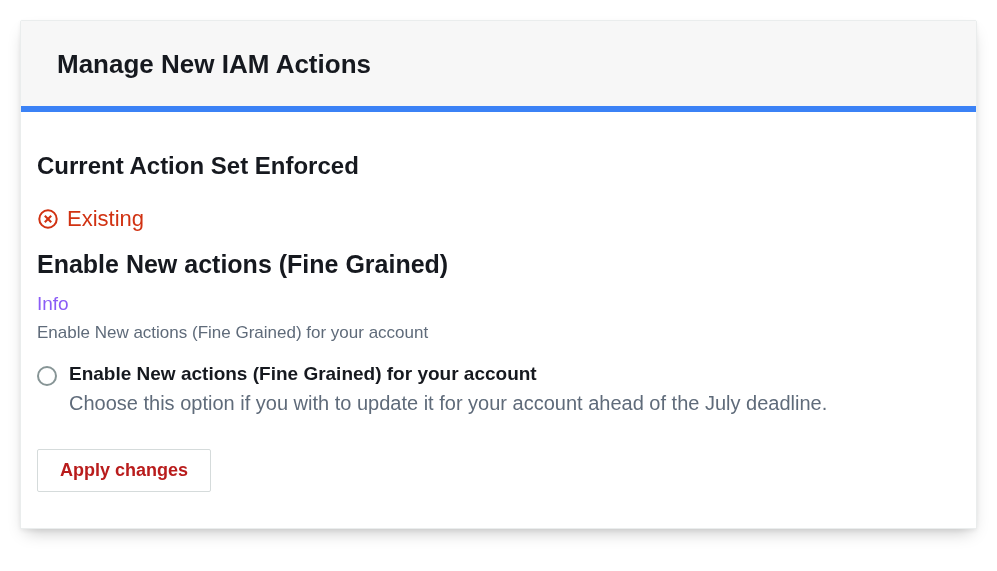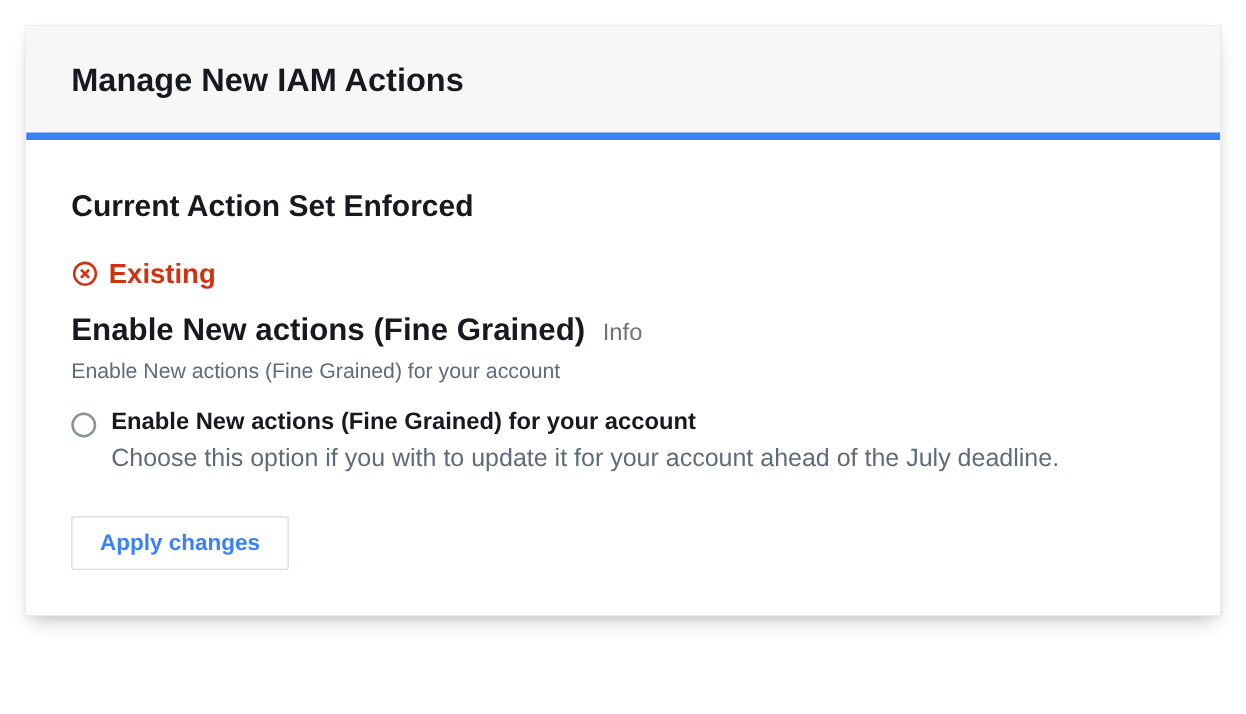--- a/index.html
+++ b/index.html
@@ -27,21 +27,21 @@
       border-bottom: 6px solid #3b82f6;
       padding: 28px 36px 26px 36px;
     }
     .card-header h1 {
       font-size: 26px;
       font-weight: 700;
       color: #16191f;
     }
     .card-body {
       background: #ffffff;
-      padding: 40px 36px 36px 36px;
+      padding: 40px 36px 36px 16px;
     }
     .section-title {
       font-size: 24px;
       font-weight: 600;
       color: #16191f;
       margin-bottom: 26px;
     }
     .status-row {
       display: flex;
       align-items: center;
@@ -53,36 +53,37 @@
       height: 22px;
       display: inline-flex;
       align-items: center;
       justify-content: center;
       color: #d13212;
       flex-shrink: 0;
     }
     .status-text {
       font-size: 22px;
       color: #d13212;
-      font-weight: 700;
+      font-weight: 400;
     }
     .field-title-row {
       display: flex;
       align-items: baseline;
       gap: 14px;
       margin-bottom: 8px;
+      flex-direction: column;
     }
     .field-title {
       font-size: 25px;
       font-weight: 600;
       color: #16191f;
     }
     .info-link {
       font-size: 19px;
-      color: #737373;
+      color: #8b5cf6;
       text-decoration: none;
       cursor: pointer;
       font-weight: 400;
     }
     .field-desc {
       font-size: 17px;
       color: #5f6b7a;
       margin-bottom: 20px;
     }
     .radio-row {
@@ -111,21 +112,21 @@
       margin-bottom: 4px;
     }
     .radio-desc {
       font-size: 20px;
       color: #5f6b7a;
       line-height: 1.4;
     }
     .apply-btn {
       border: 1px solid #d5dbdb;
       background: #ffffff;
-      color: #3b82f6;
+      color: #b91c1c;
       font-size: 18px;
       font-weight: 700;
       padding: 10px 22px;
       cursor: not-allowed;
       border-radius: 2px;
     }
   </style>
 </head>
 <body>
 

